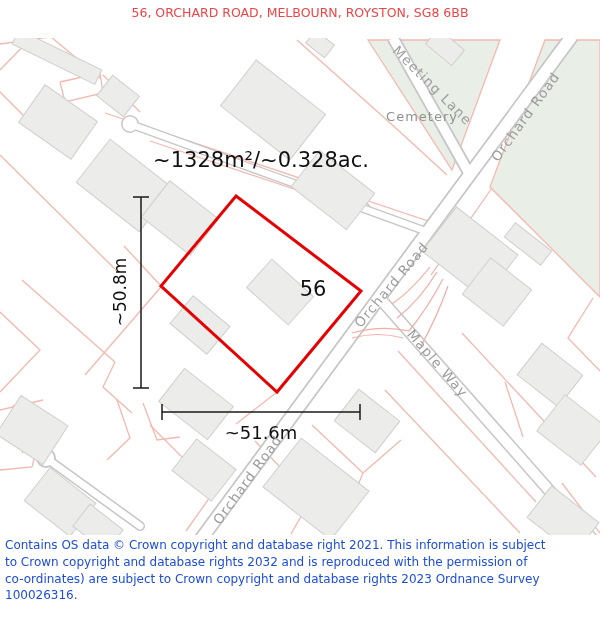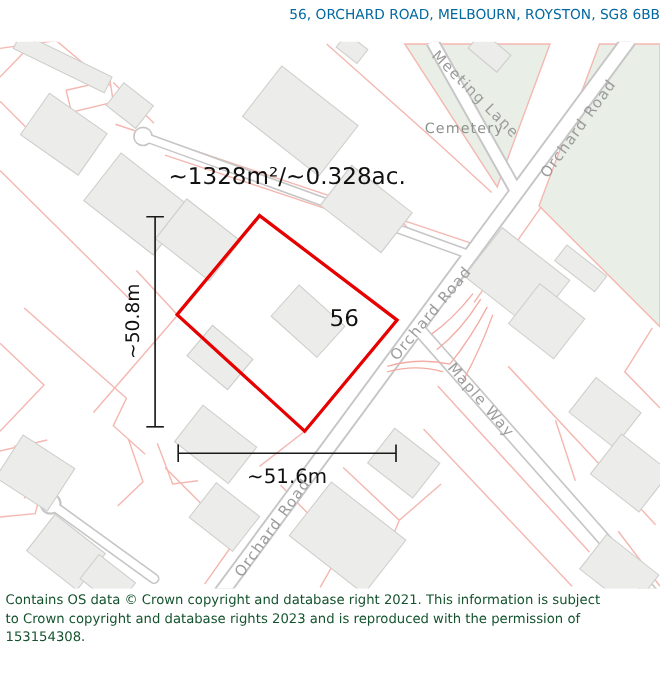--- a/index.html
+++ b/index.html
@@ -3,27 +3,27 @@
 <meta charset="utf-8">
 <style>
   html,body{margin:0;padding:0;}
   body{
     width:600px;height:625px;position:relative;overflow:hidden;
     background:#ffffff;
     font-family:"DejaVu Sans","Liberation Sans",sans-serif;
     color:#111;
   }
   .header{
-    position:absolute;top:4px;left:0;width:600px;text-align:right;
-    font-size:12.5px;line-height:17px;color:#0369a1;z-index:5;background:#fff;
+    position:absolute;top:4px;left:0;width:600px;text-align:center;
+    font-size:12.5px;line-height:17px;color:#ef4444;z-index:5;background:#fff;
   }
   .map-svg{position:absolute;top:0;left:0;z-index:1;}
   .footer{
     position:absolute;top:537px;left:5px;width:592px;
-    font-size:12px;line-height:16.8px;color:#14532d;z-index:5;background:#fff;
+    font-size:12px;line-height:16.8px;color:#1d4ed8;z-index:5;background:#fff;
   }
   .pl{fill:none;stroke:#f4b8b1;stroke-width:1.3;}
   .plc{fill:none;stroke:#f3aca4;stroke-width:1.2;}
   .bld{fill:#ececeb;stroke:#cfcfcd;stroke-width:1;}
   .road-case{fill:none;stroke:#c6c6c6;}
   .road-fill{fill:none;stroke:#ffffff;}
   .dim{stroke:#1a1a1a;stroke-width:1.5;fill:none;}
   .road-label{fill:#9c9c9c;font-size:13.5px;letter-spacing:1.2px;}
   .cem-label{fill:#8d928c;font-size:13px;letter-spacing:1px;}
   .blk{fill:#111;}
@@ -160,15 +160,16 @@
     <text class="road-label" x="432" y="90" text-anchor="middle" transform="rotate(45 432 86)">Meeting Lane</text>
     <text class="road-label" x="526" y="121" text-anchor="middle" transform="rotate(-54 526 117)">Orchard Road</text>
     <text class="road-label" x="392" y="289" text-anchor="middle" transform="rotate(-50 392 285)">Orchard Road</text>
     <text class="road-label" x="248" y="484" text-anchor="middle" transform="rotate(-54 248 480)">Orchard Road</text>
     <text class="road-label" x="437" y="368" text-anchor="middle" transform="rotate(49 437 364)">Maple Way</text>
   </g>
 </svg>
 
 <div class="footer">
   <div>Contains OS data © Crown copyright and database right 2021. This information is subject</div>
-  <div>to Crown copyright and database rights 2023 and is reproduced with the permission of</div>
-  <div>153154308.</div>
+  <div>to Crown copyright and database rights 2032 and is reproduced with the permission of</div>
+  <div>co-ordinates) are subject to Crown copyright and database rights 2023 Ordnance Survey</div>
+  <div>100026316.</div>
 </div>
 
 </body></html>

